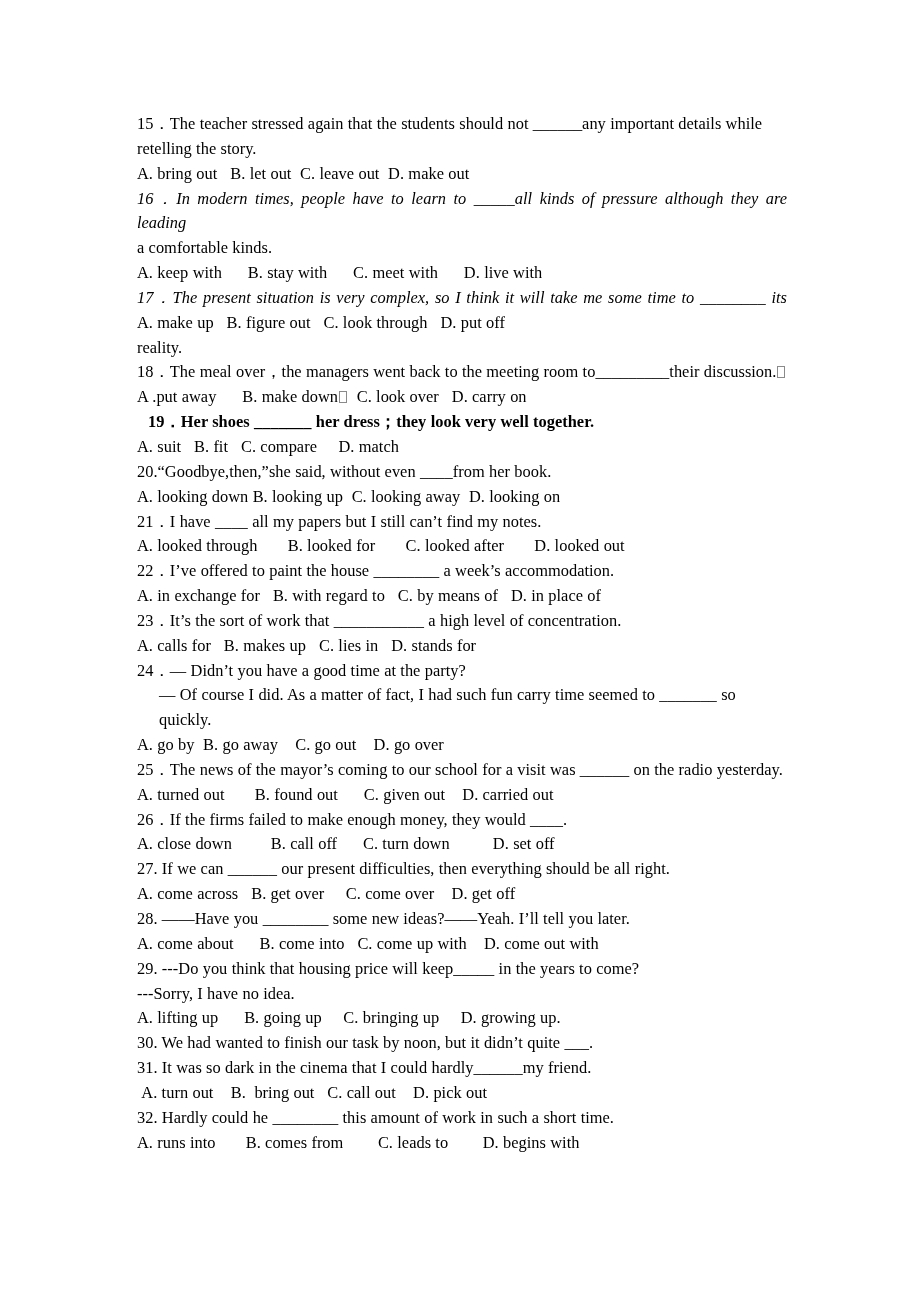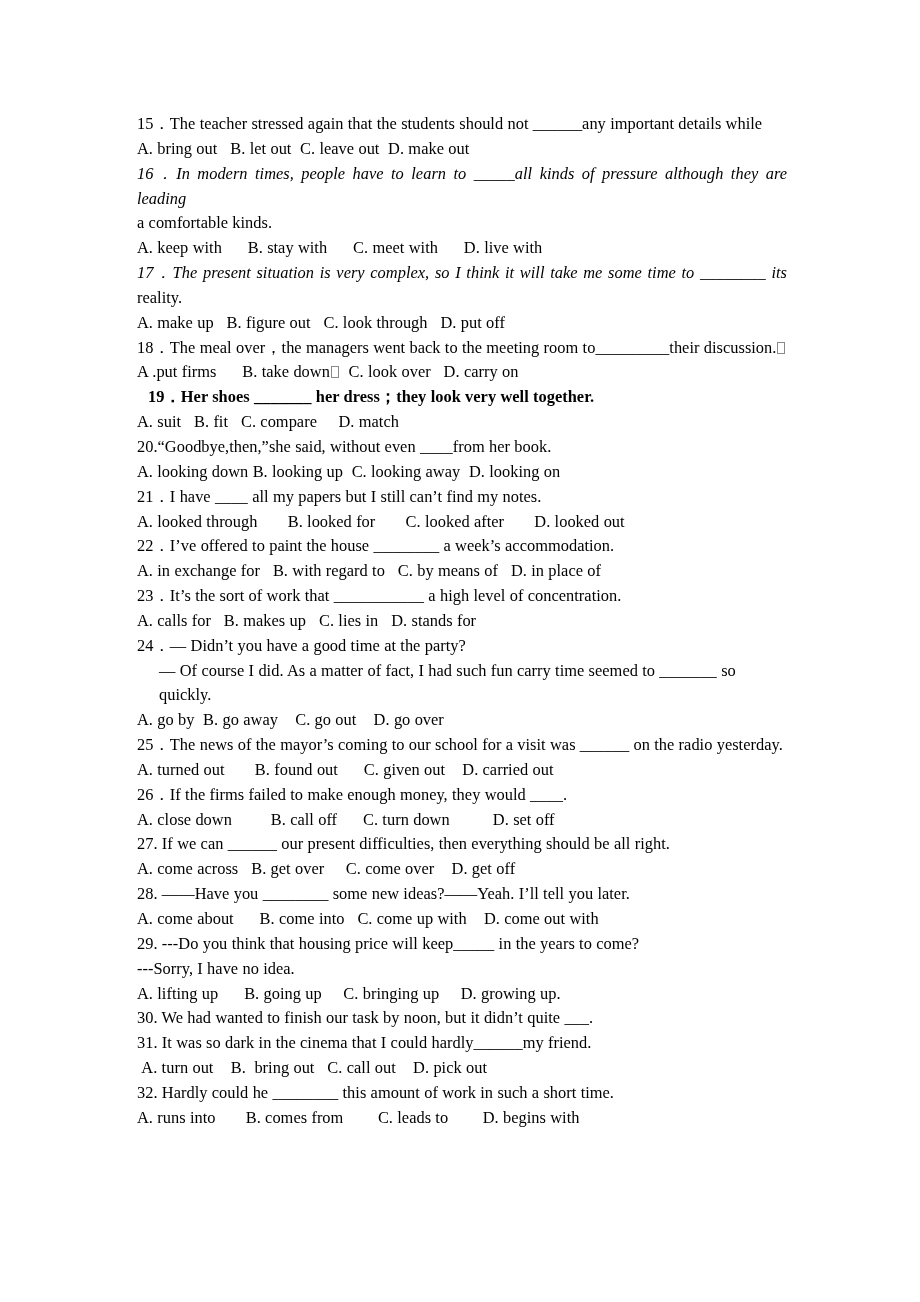--- a/index.html
+++ b/index.html
@@ -54,32 +54,33 @@
     box-sizing: border-box;
   }
 </style>
 </head>
 <body>
 
 <div id="page">
   <div id="content">
 
     <div class="line">15．The teacher stressed again that the students should not ______any important details while</div>
+    <div class="line">retelling the story.</div>
     <div class="line">A. bring out   B. let out  C. leave out  D. make out</div>
 
     <div class="line just">16．In modern times, people have to learn to _____all kinds of pressure although they are leading</div>
     <div class="line">a comfortable kinds.</div>
     <div class="line">A. keep with      B. stay with      C. meet with      D. live with</div>
 
     <div class="line just">17．The present situation is very complex, so I think it will take me some time to ________ its</div>
+    <div class="line">A. make up   B. figure out   C. look through   D. put off</div>
     <div class="line">reality.</div>
-    <div class="line">A. make up   B. figure out   C. look through   D. put off</div>
 
     <div class="line"><span>18．The meal over，the managers went back to the meeting room to_________their discussion.</span><span class="tofu"></span></div>
-    <div class="line"><span>A .put firms      B. take down</span><span class="tofu"></span><span>  C. look over   D. carry on</span></div>
+    <div class="line"><span>A .put away      B. make down</span><span class="tofu"></span><span>  C. look over   D. carry on</span></div>
 
     <div class="line indent-sm">19．Her shoes _______ her dress；they look very well together.</div>
     <div class="line">A. suit   B. fit   C. compare     D. match</div>
 
     <div class="line">20.“Goodbye,then,”she said, without even ____from her book.</div>
     <div class="line">A. looking down B. looking up  C. looking away  D. looking on</div>
 
     <div class="line">21．I have ____ all my papers but I still can’t find my notes.</div>
     <div class="line">A. looked through       B. looked for       C. looked after       D. looked out</div>
 

